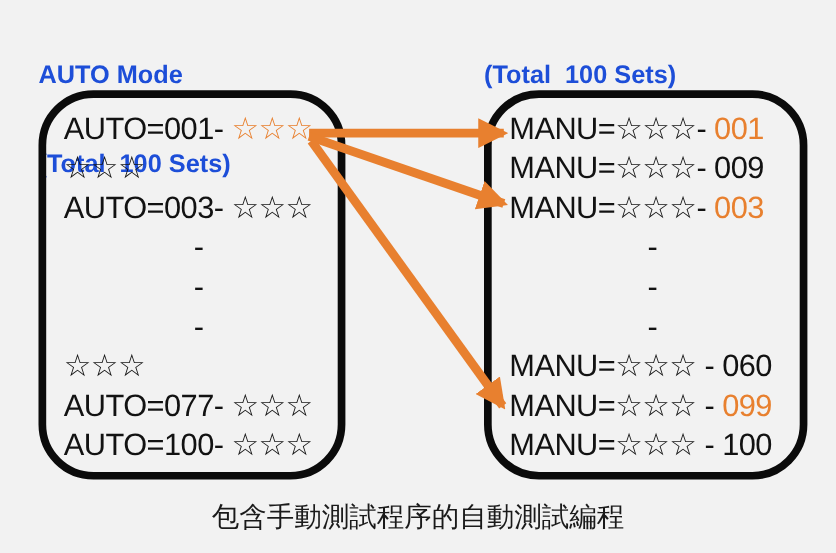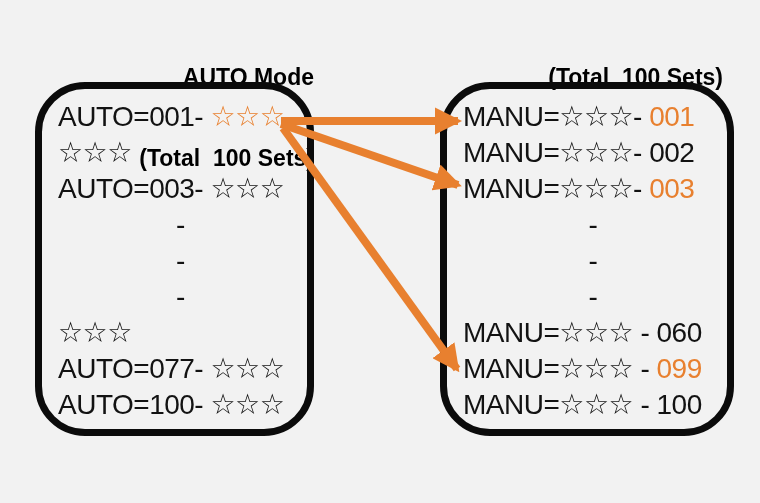--- a/index.html
+++ b/index.html
@@ -10,27 +10,27 @@
     position: relative;
     width: 760px;
     height: 503px;
     background: #f2f2f2;
     font-family: "Liberation Sans", "DejaVu Sans", sans-serif;
     color: #121212;
     overflow: hidden;
   }
   .title-block {
     position: absolute;
-    top: 10px;
-    text-align: right;
+    top: 0;
+    text-align: left;
     font-weight: 700;
     font-size: 23px;
     line-height: 27px;
     white-space: pre;
-    color: #000000;
+    color: #1d4ed8;
   }
   .title-block.left  { left: 35px;  width: 279px; }
   .title-block.right { left: 440px; width: 283px; }
   .panel {
     position: absolute;
     top: 82px;
     height: 354px;
     box-sizing: border-box;
     border: 7px solid #0b0b0b;
     border-radius: 50px;
@@ -100,21 +100,21 @@
       <div class="row dash">-</div>
       <div class="row"><span>☆☆☆</span></div>
       <div class="row"><span>AUTO=077- </span><span>☆☆☆</span></div>
       <div class="row"><span>AUTO=100- </span><span>☆☆☆</span></div>
     </div>
   </div>
 
   <div class="panel right">
     <div class="rows">
       <div class="row"><span>MANU=☆☆☆- </span><span class="orange">001</span></div>
-      <div class="row"><span>MANU=☆☆☆- </span><span>002</span></div>
+      <div class="row"><span>MANU=☆☆☆- </span><span>009</span></div>
       <div class="row"><span>MANU=☆☆☆- </span><span class="orange">003</span></div>
       <div class="row dash">-</div>
       <div class="row dash">-</div>
       <div class="row dash">-</div>
       <div class="row"><span>MANU=☆☆☆ - </span><span>060</span></div>
       <div class="row"><span>MANU=☆☆☆ - </span><span class="orange">099</span></div>
       <div class="row"><span>MANU=☆☆☆ - </span><span>100</span></div>
     </div>
   </div>
 
@@ -122,14 +122,15 @@
     <defs>
       <marker id="ah" markerWidth="3.4" markerHeight="3.4" refX="2.9" refY="1.7" orient="auto">
         <path d="M0,0 L3.4,1.7 L0,3.4 Z" fill="#E8802F"></path>
       </marker>
     </defs>
     <line x1="281" y1="121" x2="458" y2="121" stroke="#E8802F" stroke-width="8" marker-end="url(#ah)"></line>
     <line x1="281" y1="124" x2="458" y2="185" stroke="#E8802F" stroke-width="8" marker-end="url(#ah)"></line>
     <line x1="283" y1="128" x2="457" y2="369" stroke="#E8802F" stroke-width="8" marker-end="url(#ah)"></line>
   </svg>
 
+  <div class="caption">包含手動測試程序的自動測試編程</div>
 
 </div>
 
 </body></html>

